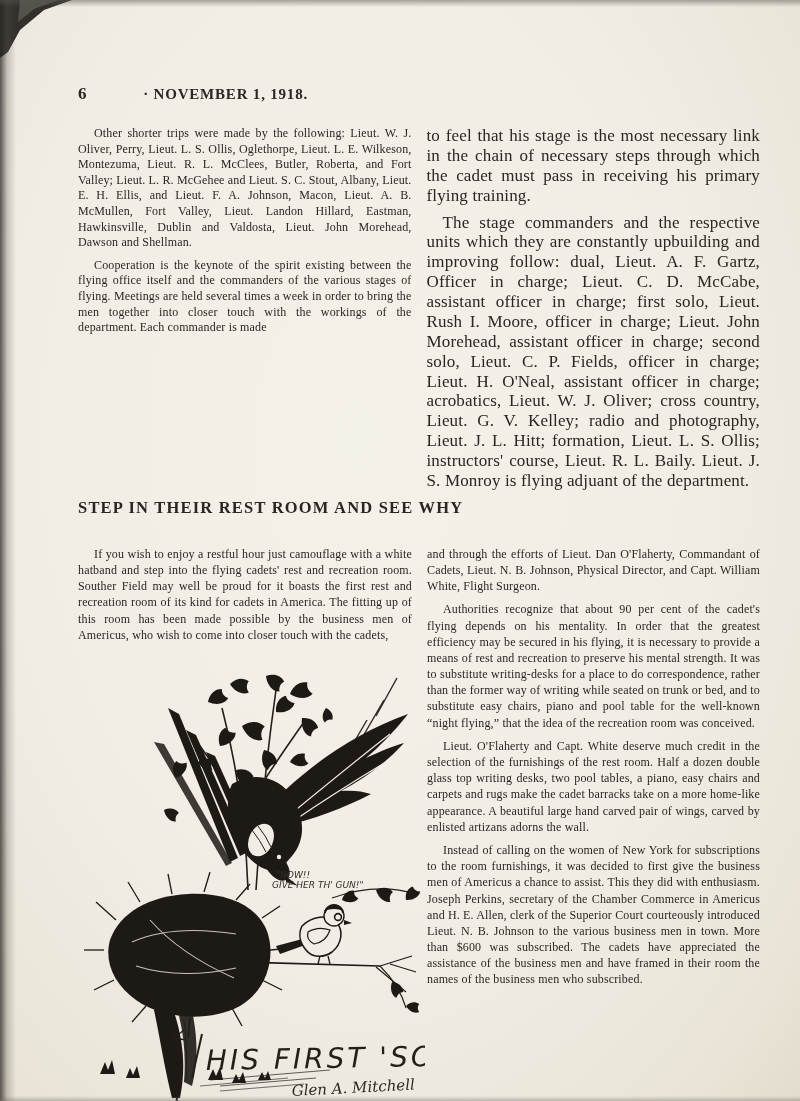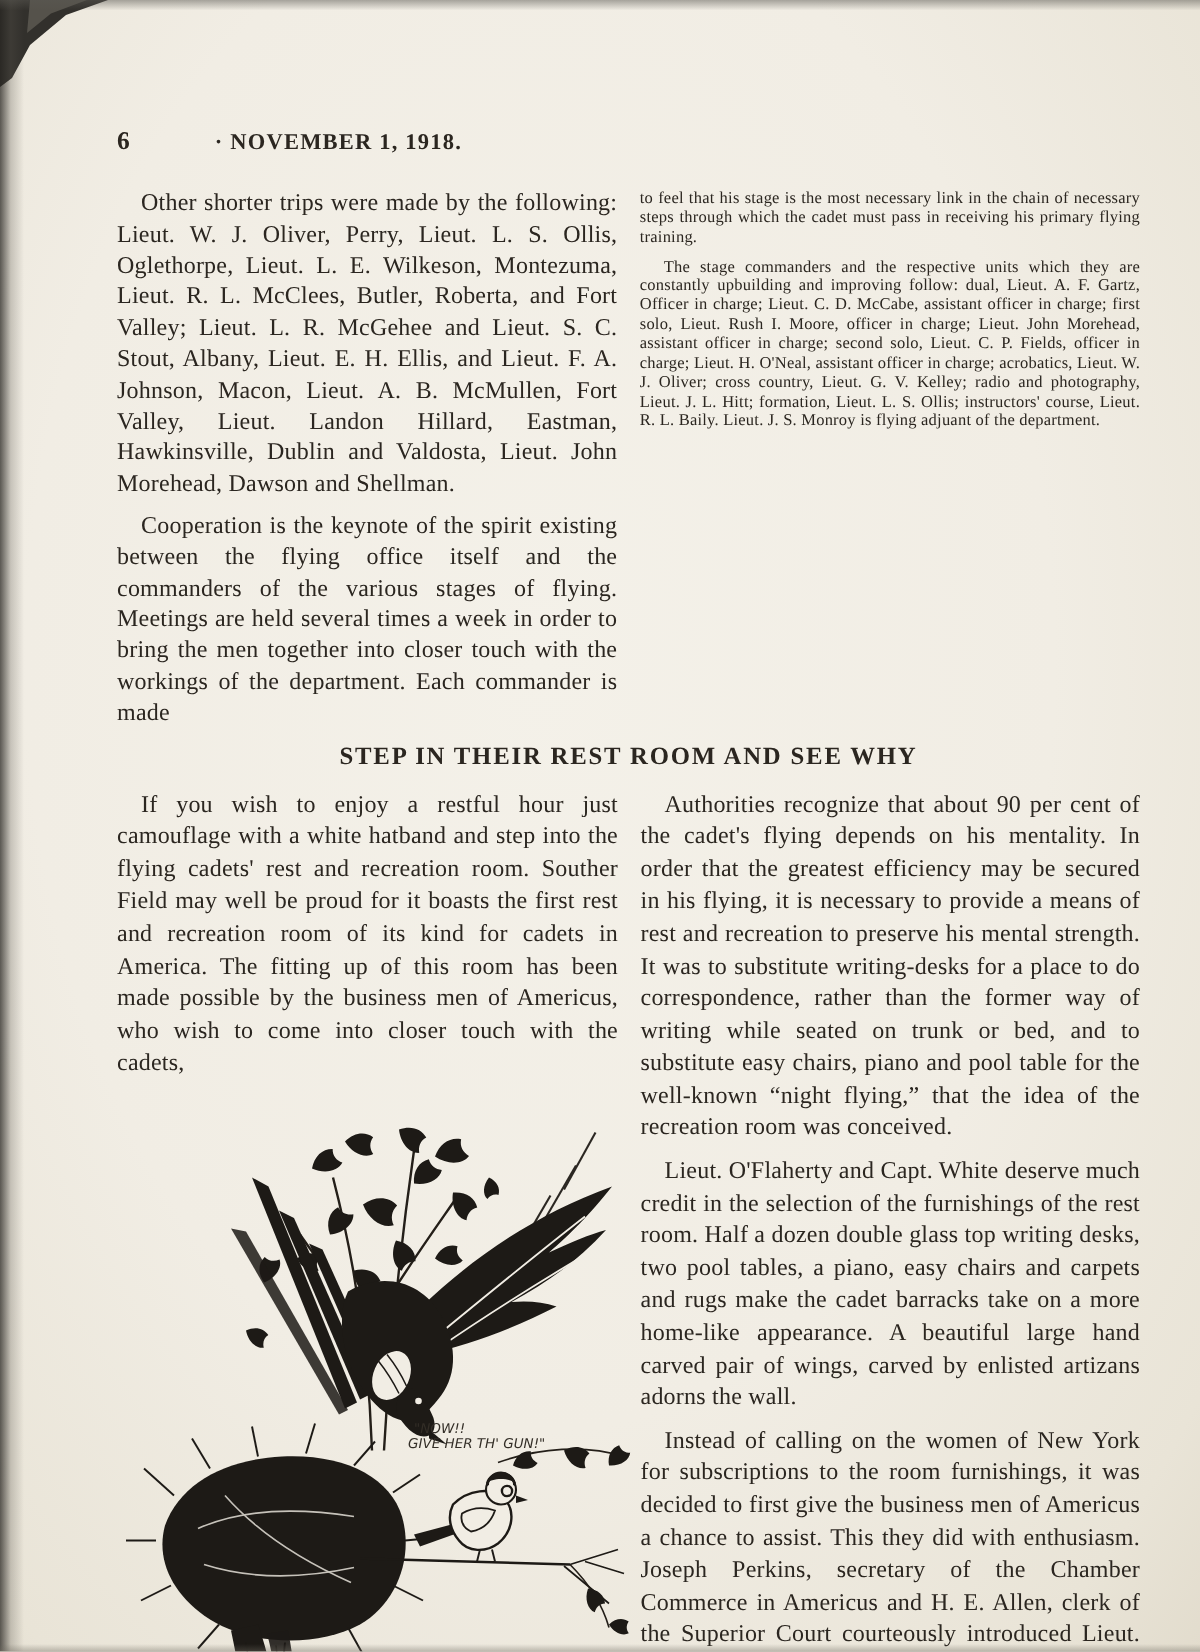--- a/index.html
+++ b/index.html
@@ -49,42 +49,42 @@
   }
   .issue-date {
     width: 170px; text-align: right;
     font-size: 15px; font-weight: bold; letter-spacing: 0.8px;
   }
 
   
   .two-col { display: flex; gap: 15px; }
   .col { width: 334px; }
   .para {
-    font-size: 16px; line-height: 1.3;
+    font-size: 12px; line-height: 1.3;
     text-align: justify; text-indent: 16px;
     letter-spacing: 0.15px;
     margin-bottom: 7px;
   }
   .no-indent { text-indent: 0; }
-  .col-tight .para { line-height: 1.17; font-size: 11px; }
+  .col-tight .para { line-height: 1.17; font-size: 17px; }
   .article .para { line-height: 1.35; }
 
   
   .headline {
     text-align: center;
     font-size: 31px; font-weight: bold;
     letter-spacing: 1.5px;
     color: #241f19;
     margin: 14px 0 10px 0;
   }
   .subhead {
-    text-align: center;
+    text-align: left;
     font-size: 16.5px; font-weight: bold;
     letter-spacing: 1.2px;
-    margin-bottom: 12px;
+    margin-bottom: 28px;
   }
 
   .illustration { margin: 6px 0 0 2px; }
 
   .handtext { font-family: "DejaVu Sans", sans-serif; }
   .scripttext { font-family: "DejaVu Serif", serif; font-style: italic; }
 </style>
 </head>
 <body>
 
@@ -266,20 +266,21 @@
               </g>
               <text class="scripttext" x="212" y="446" font-size="15" fill="#2e2922" transform="rotate(-3 212 446)">Glen A. Mitchell</text>
               <text class="scripttext" x="244" y="460" font-size="9" fill="#3a342c">Souther Field</text>
               <line x1="240" y1="463" x2="304" y2="457" stroke="#3a342c" stroke-width=".8"></line>
             </g>
           </svg>
         </figure>
       </div>
 
       <div class="col">
+        <p class="para no-indent">and through the efforts of Lieut. Dan O'Flaherty, Commandant of Cadets, Lieut. N. B. Johnson, Physical Director, and Capt. William White, Flight Surgeon.</p>
         <p class="para">Authorities recognize that about 90 per cent of the cadet's flying depends on his mentality. In order that the greatest efficiency may be secured in his flying, it is necessary to provide a means of rest and recreation to preserve his mental strength.  It was to substitute writing-desks for a place to do correspondence, rather than the former way of writing while seated on trunk or bed, and to substitute easy chairs, piano and pool table for the well-known “night flying,” that the idea of the recreation room was conceived.</p>
         <p class="para">Lieut. O'Flaherty and Capt. White deserve much credit in the selection of the furnishings of the rest room.  Half a dozen double glass top writing desks, two pool tables, a piano, easy chairs and carpets and rugs make the cadet barracks take on a more home-like appearance.  A beautiful large hand carved pair of wings, carved by enlisted artizans adorns the wall.</p>
         <p class="para">Instead of calling on the women of New York for subscriptions to the room furnishings, it was decided to first give the business men of Americus a chance to assist.  This they did with enthusiasm. Joseph Perkins, secretary of the Chamber Commerce in Americus and H. E. Allen, clerk of the Superior Court courteously introduced Lieut. N. B. Johnson to the various business men in town. More than $600 was subscribed.  The cadets have appreciated the assistance of the business men and have framed in their room the names of the business men who subscribed.</p>
       </div>
     </section>
   </div>
 
   <svg class="corner-blob" width="90" height="60">
     <polygon points="0,0 72,0 44,10 20,30 8,52 0,58" fill="#32302c"></polygon>
     <polygon points="20,0 58,0 34,9 18,22" fill="#55524b"></polygon>

